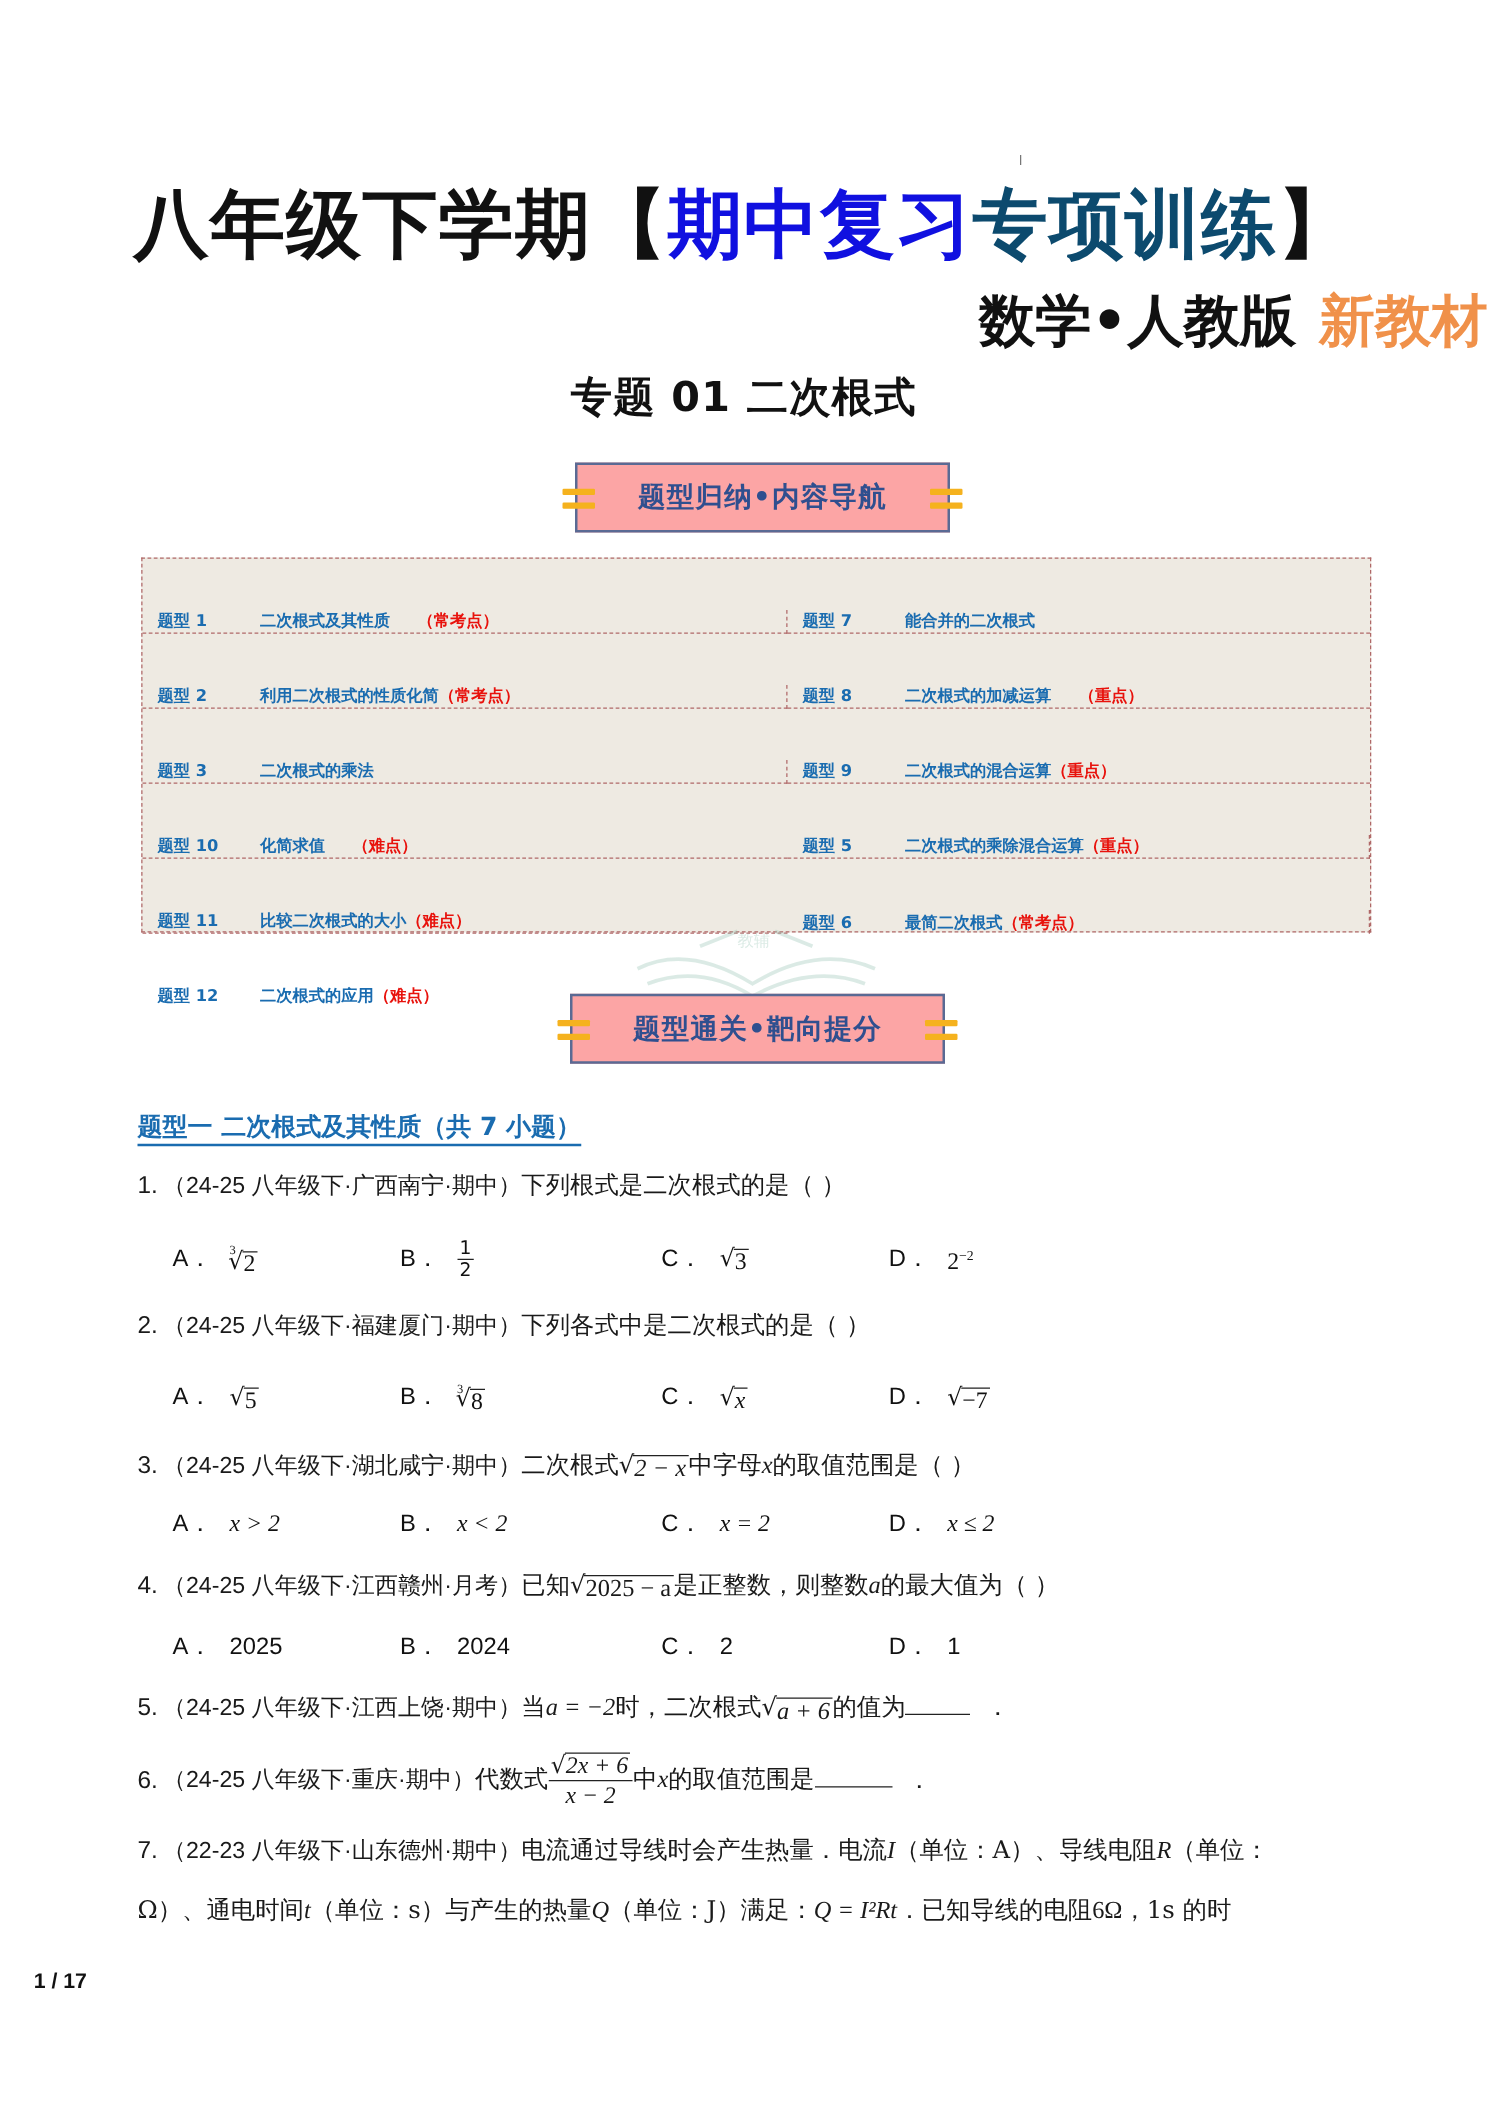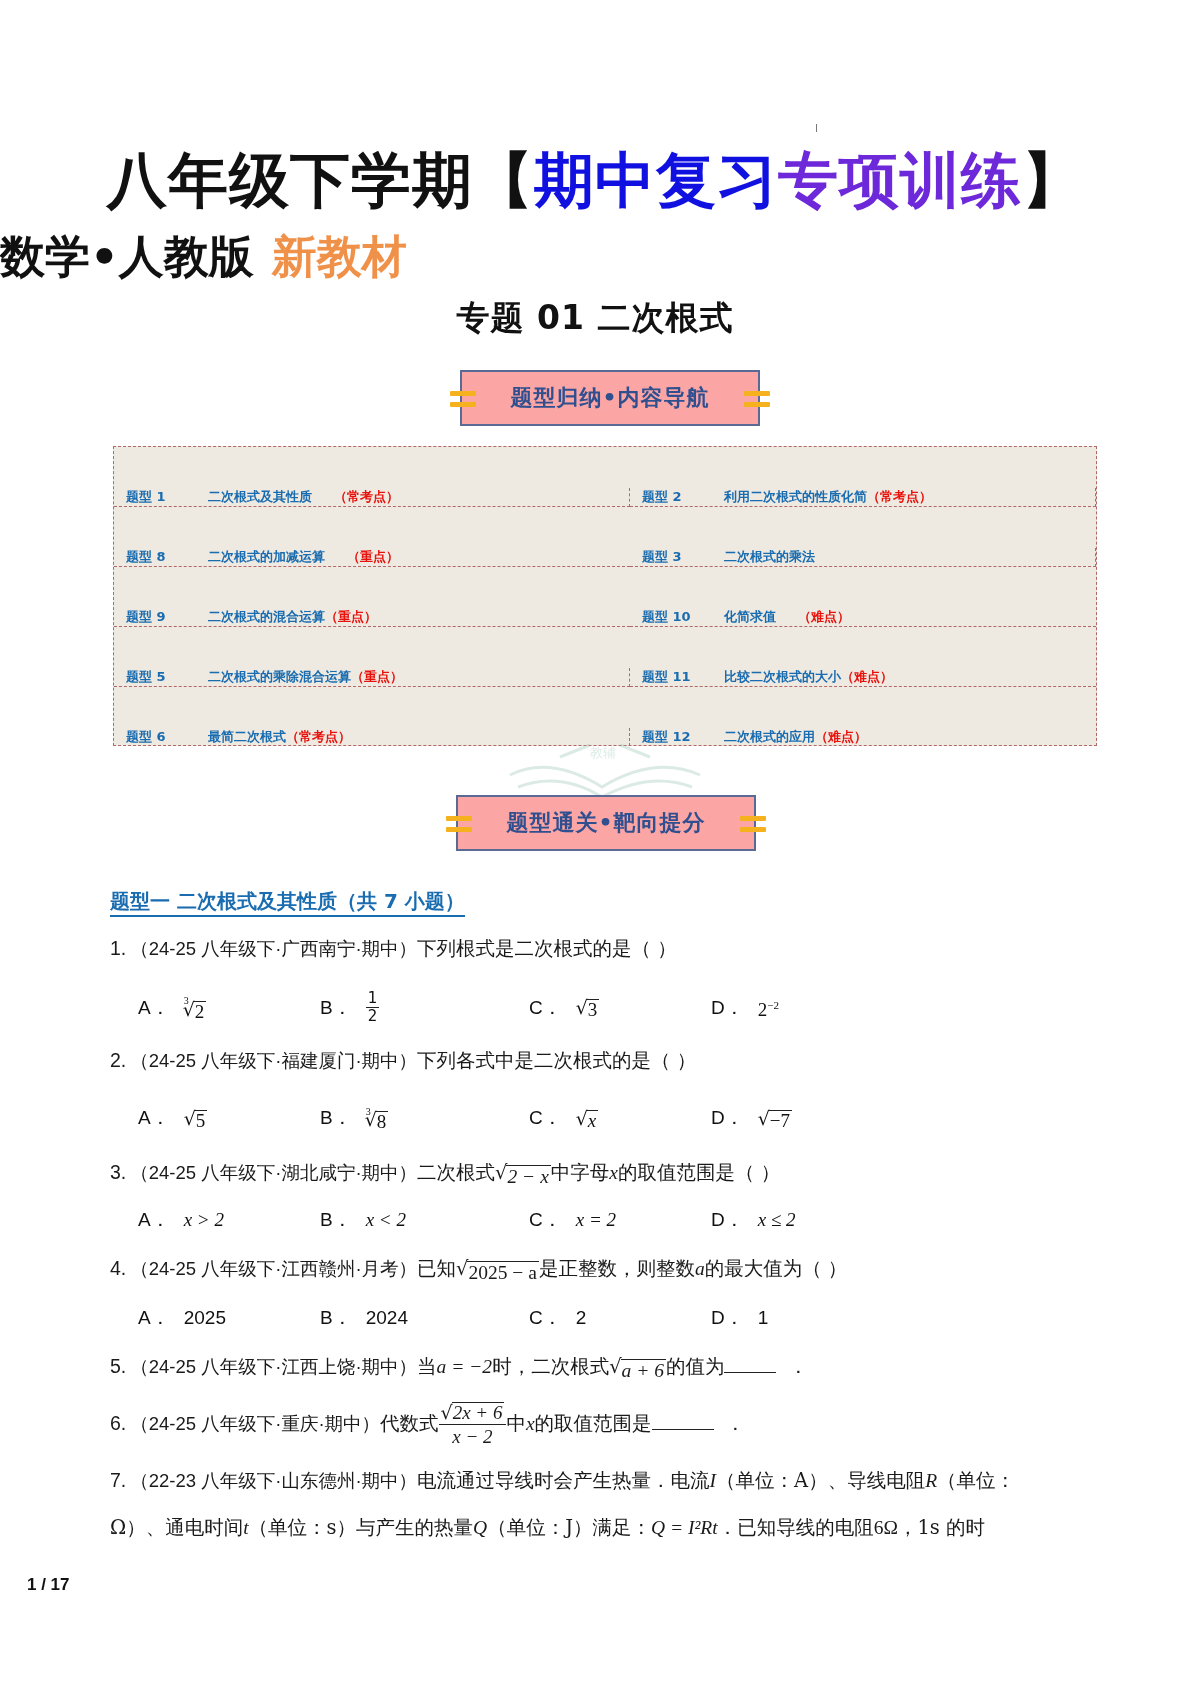--- a/index.html
+++ b/index.html
@@ -6,22 +6,22 @@
   html, body { width: 1190px; height: 1683px; background: #ffffff; }
   body { position: relative; font-family: "DejaVu Sans", "Liberation Sans", sans-serif; color: #111; overflow: hidden; }
 
   .abs { position: absolute; }
 
   
   .tick-mark { left: 816px; top: 124px; width: 1px; height: 8px; background: #777; }
   .main-title { left: 0; width: 1190px; top: 142px; text-align: center; font-size: 60px; font-weight: 900; letter-spacing: 1px; line-height: 76px; white-space: nowrap; }
   .main-title .blk { color: #111; }
   .main-title .blue { color: #1010e0; }
-  .main-title .red { color: #6d28d9; }
-  .sub-title { left: 0; width: 1190px; top: 228px; text-align: left; font-size: 45px; font-weight: 900; line-height: 58px; white-space: nowrap; }
+  .main-title .red { color: #0c4a6e; }
+  .sub-title { left: 0; width: 1190px; top: 228px; text-align: right; font-size: 45px; font-weight: 900; line-height: 58px; white-space: nowrap; }
   .sub-title .orange { color: #f0914a; margin-left: 18px; }
   .topic-title { left: 0; width: 1190px; top: 296px; text-align: center; font-size: 33px; font-weight: bold; line-height: 44px; letter-spacing: 1px; }
 
   
   .banner { width: 300px; height: 56px; border: 2px solid #5a6a94; background: #fca5a5; display: flex; align-items: center; justify-content: center; }
   .banner-glow { position: absolute; inset: -10px -26px; background: radial-gradient(ellipse at center, rgba(255,240,200,0.5), rgba(255,255,255,0) 70%); z-index: -1; }
   .banner-text { color: #2f4f8f; font-size: 22px; font-weight: bold; letter-spacing: 1px; }
   .banner-deco { position: absolute; top: 18px; width: 26px; height: 20px; }
   .banner-deco::before, .banner-deco::after { content: ""; position: absolute; left: 0; width: 26px; height: 5px; background: #f5b21e; border-radius: 1px; }
   .banner-deco::before { top: 1px; }
@@ -88,20 +88,24 @@
   <span class="banner-deco right"></span>
 </div>
 
 <div class="abs nav-grid">
   <div class="nav-cell left">
       <span class="nav-num">题型 1</span>
       <span>二次根式及其性质</span>
       <span style="width:22px;display:inline-block"></span>
       <span class="tag-red">（常考点）</span>
     </div>
+  <div class="nav-cell">
+      <span class="nav-num">题型 7</span>
+      <span>能合并的二次根式</span>
+    </div>
   <div class="nav-cell left">
       <span class="nav-num">题型 2</span>
       <span>利用二次根式的性质化简</span>
       <span class="tag-red">（常考点）</span>
     </div>
   <div class="nav-cell">
       <span class="nav-num">题型 8</span>
       <span>二次根式的加减运算</span>
       <span style="width:22px;display:inline-block"></span>
       <span class="tag-red">（重点）</span>

